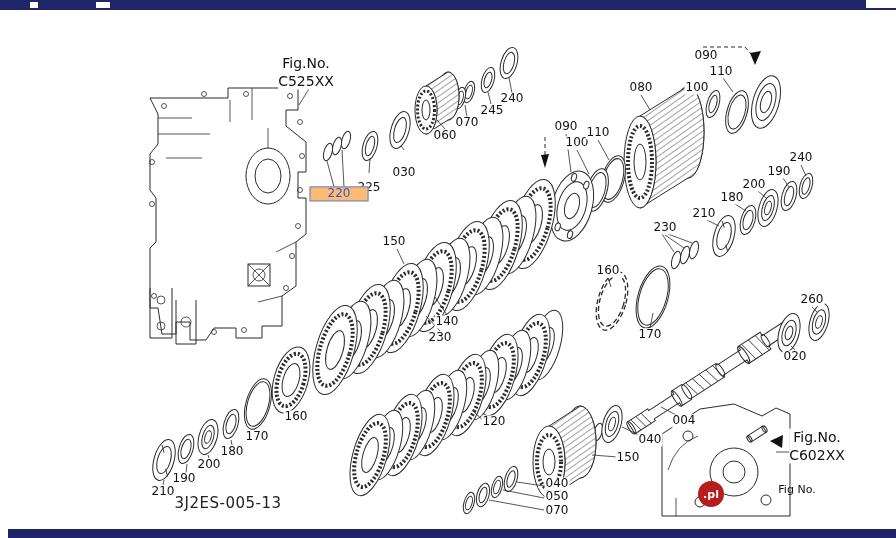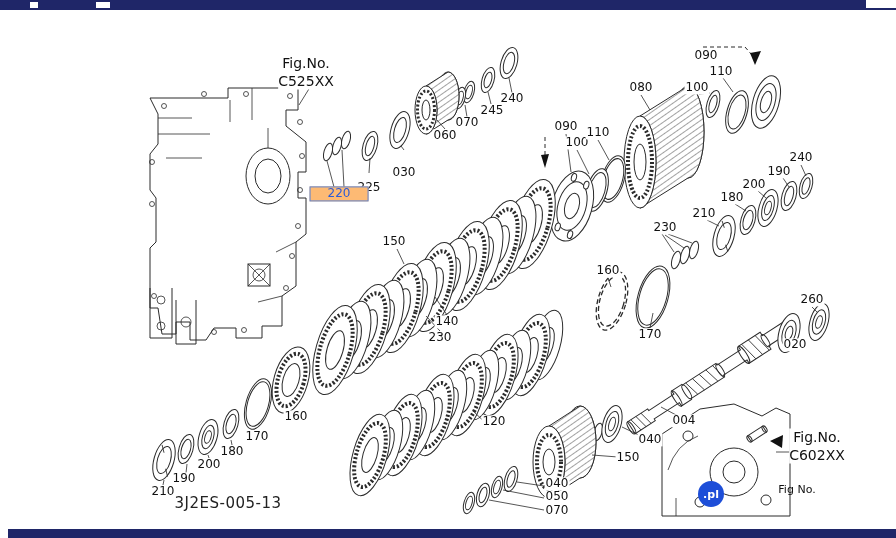--- a/index.html
+++ b/index.html
@@ -27,21 +27,21 @@
   .lbl{position:absolute;transform:translate(-50%,-50%);font-size:12px;line-height:1.1;
        color:#111;background:#fff;padding:0 1px;white-space:nowrap;text-align:right;}
   .lbl.hl{color:#2b5bd7;background:#fdba74;border:1px solid #5b84d6;padding:0 17px;}
   .figref{position:absolute;transform:translate(-50%,-50%);font-size:14px;line-height:1.25;
           color:#111;text-align:center;background:#fff;white-space:nowrap;}
   .figno{position:absolute;transform:translate(-50%,-50%);font-size:11px;color:#111;white-space:nowrap;}
   .code{position:absolute;transform:translate(-50%,-50%);font-size:15px;color:#222;letter-spacing:0.5px;white-space:nowrap;}
   
   .watermark{position:absolute;left:698px;top:481px;display:flex;align-items:center;gap:4px;}
   .wm-text{font-size:21px;font-weight:bold;color:rgba(152,155,163,0.85);letter-spacing:0.4px;}
-  .wm-circle{width:26px;height:26px;border-radius:50%;background:#1d4ed8;color:#fff;
+  .wm-circle{width:26px;height:26px;border-radius:50%;background:#b91c1c;color:#fff;
              font-size:11px;font-weight:bold;display:flex;align-items:center;justify-content:center;}
 </style>
 </head>
 <body>
 
 <div class="screen">
 
   <svg class="diagram" width="896" height="538" viewBox="0 0 896 538">
     <defs>
       <pattern id="hatch" width="5" height="5" patternUnits="userSpaceOnUse" patternTransform="rotate(55)">
@@ -469,21 +469,21 @@
   <div class="lbl" style="left:754px;top:185px">200</div>
   <div class="lbl" style="left:732px;top:198px">180</div>
   <div class="lbl" style="left:704px;top:214px">210</div>
   <div class="lbl" style="left:665px;top:228px">230</div>
   <div class="lbl" style="left:394px;top:242px">150</div>
   <div class="lbl" style="left:608px;top:271px">160</div>
   <div class="lbl" style="left:447px;top:322px">140</div>
   <div class="lbl" style="left:440px;top:338px">230</div>
   <div class="lbl" style="left:650px;top:335px">170</div>
   <div class="lbl" style="left:812px;top:300px">260</div>
-  <div class="lbl" style="left:795px;top:345px">020</div>
+  <div class="lbl" style="left:795px;top:357px">020</div>
   <div class="lbl" style="left:296px;top:417px">160</div>
   <div class="lbl" style="left:257px;top:437px">170</div>
   <div class="lbl" style="left:232px;top:452px">180</div>
   <div class="lbl" style="left:209px;top:465px">200</div>
   <div class="lbl" style="left:184px;top:479px">190</div>
   <div class="lbl" style="left:163px;top:492px">210</div>
   <div class="lbl" style="left:494px;top:422px">120</div>
   <div class="lbl" style="left:684px;top:421px">004</div>
   <div class="lbl" style="left:650px;top:440px">040</div>
   <div class="lbl" style="left:628px;top:458px">150</div>

